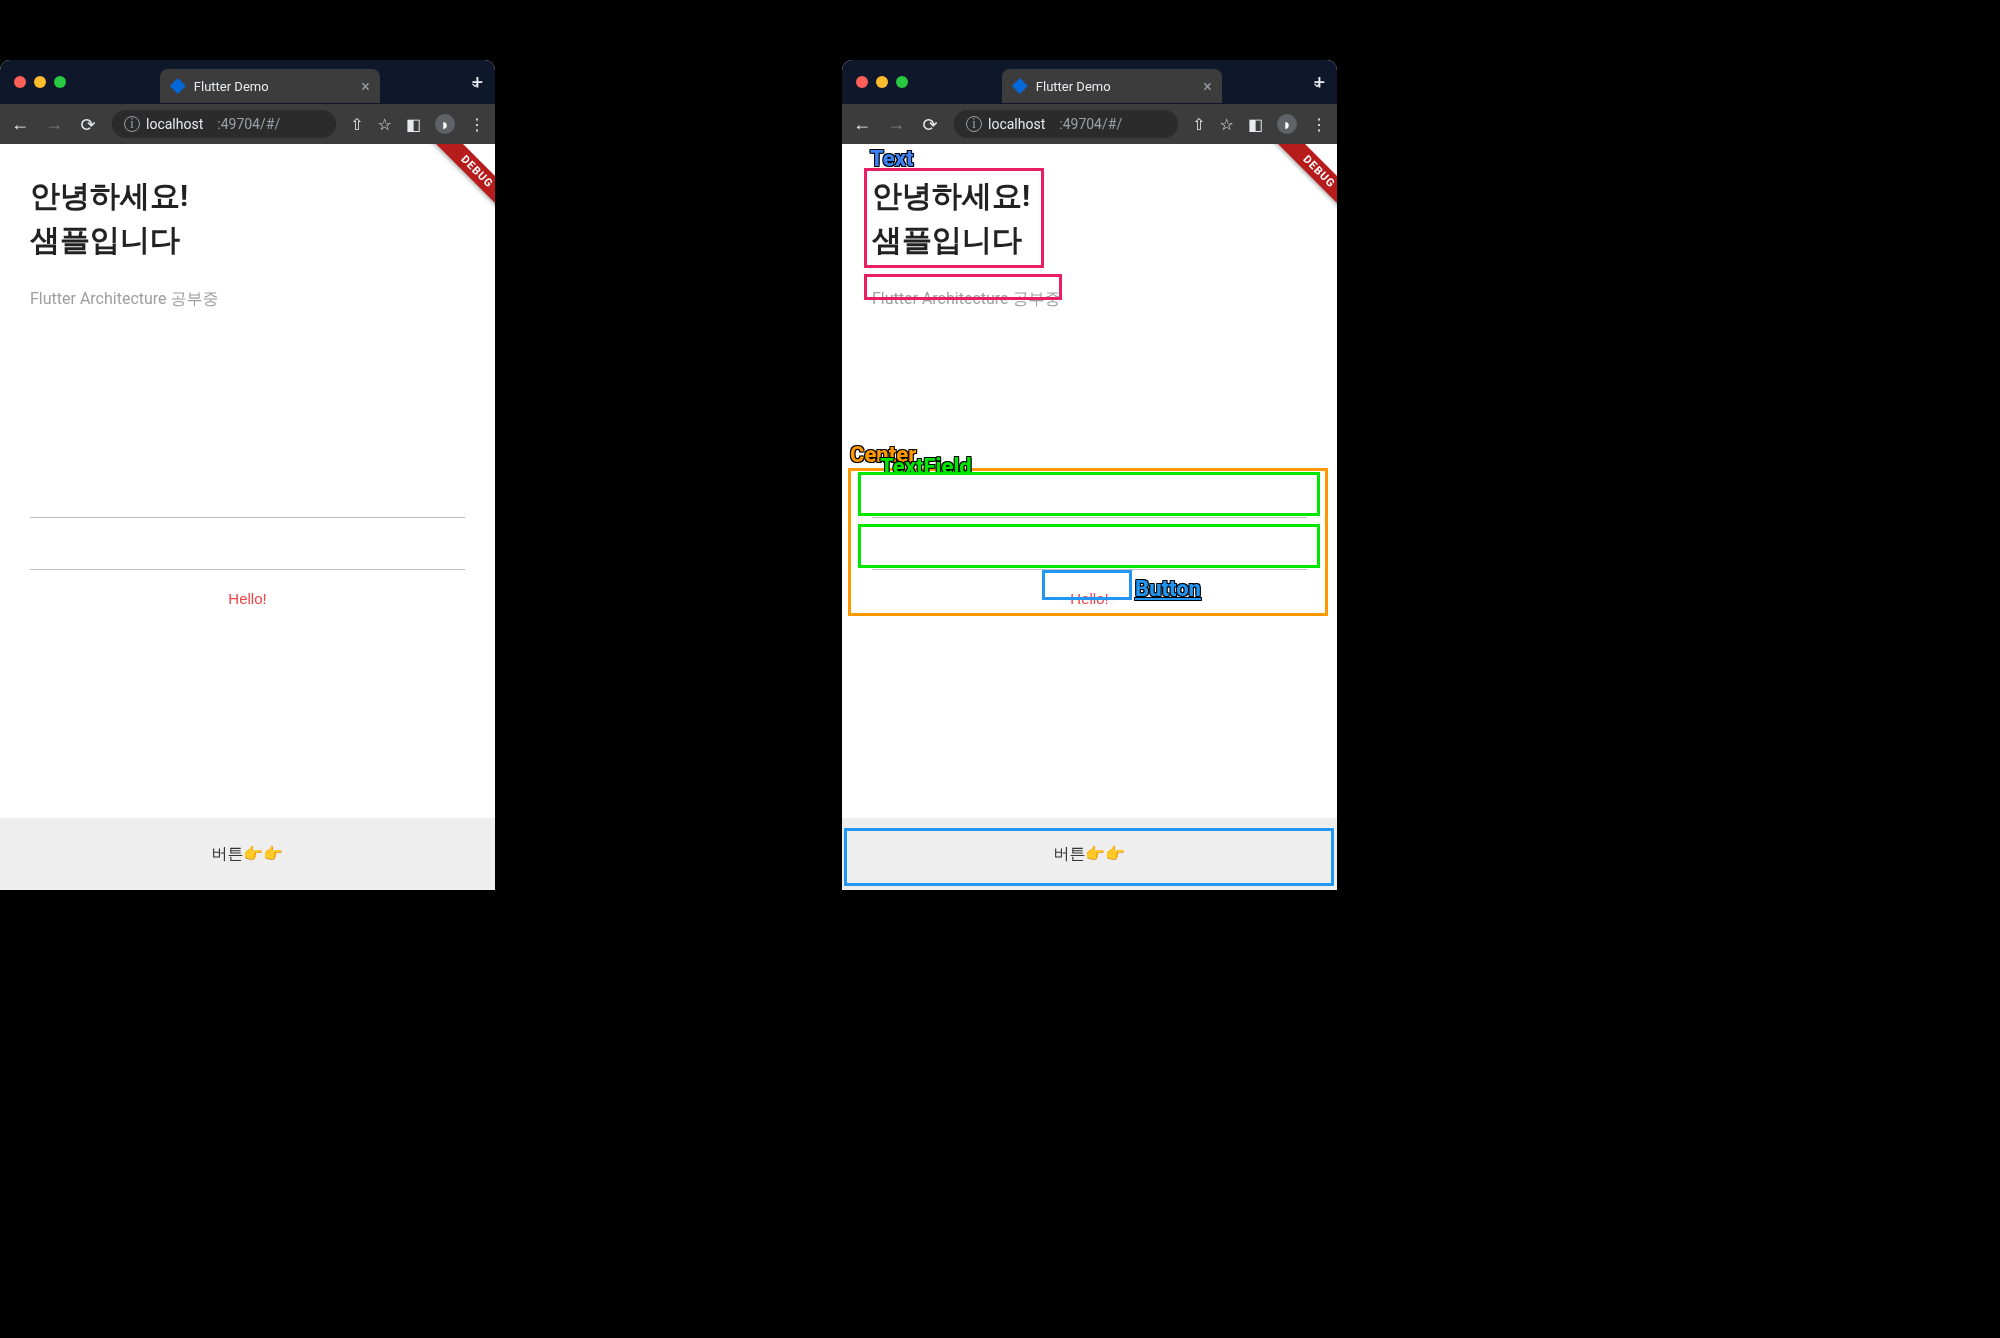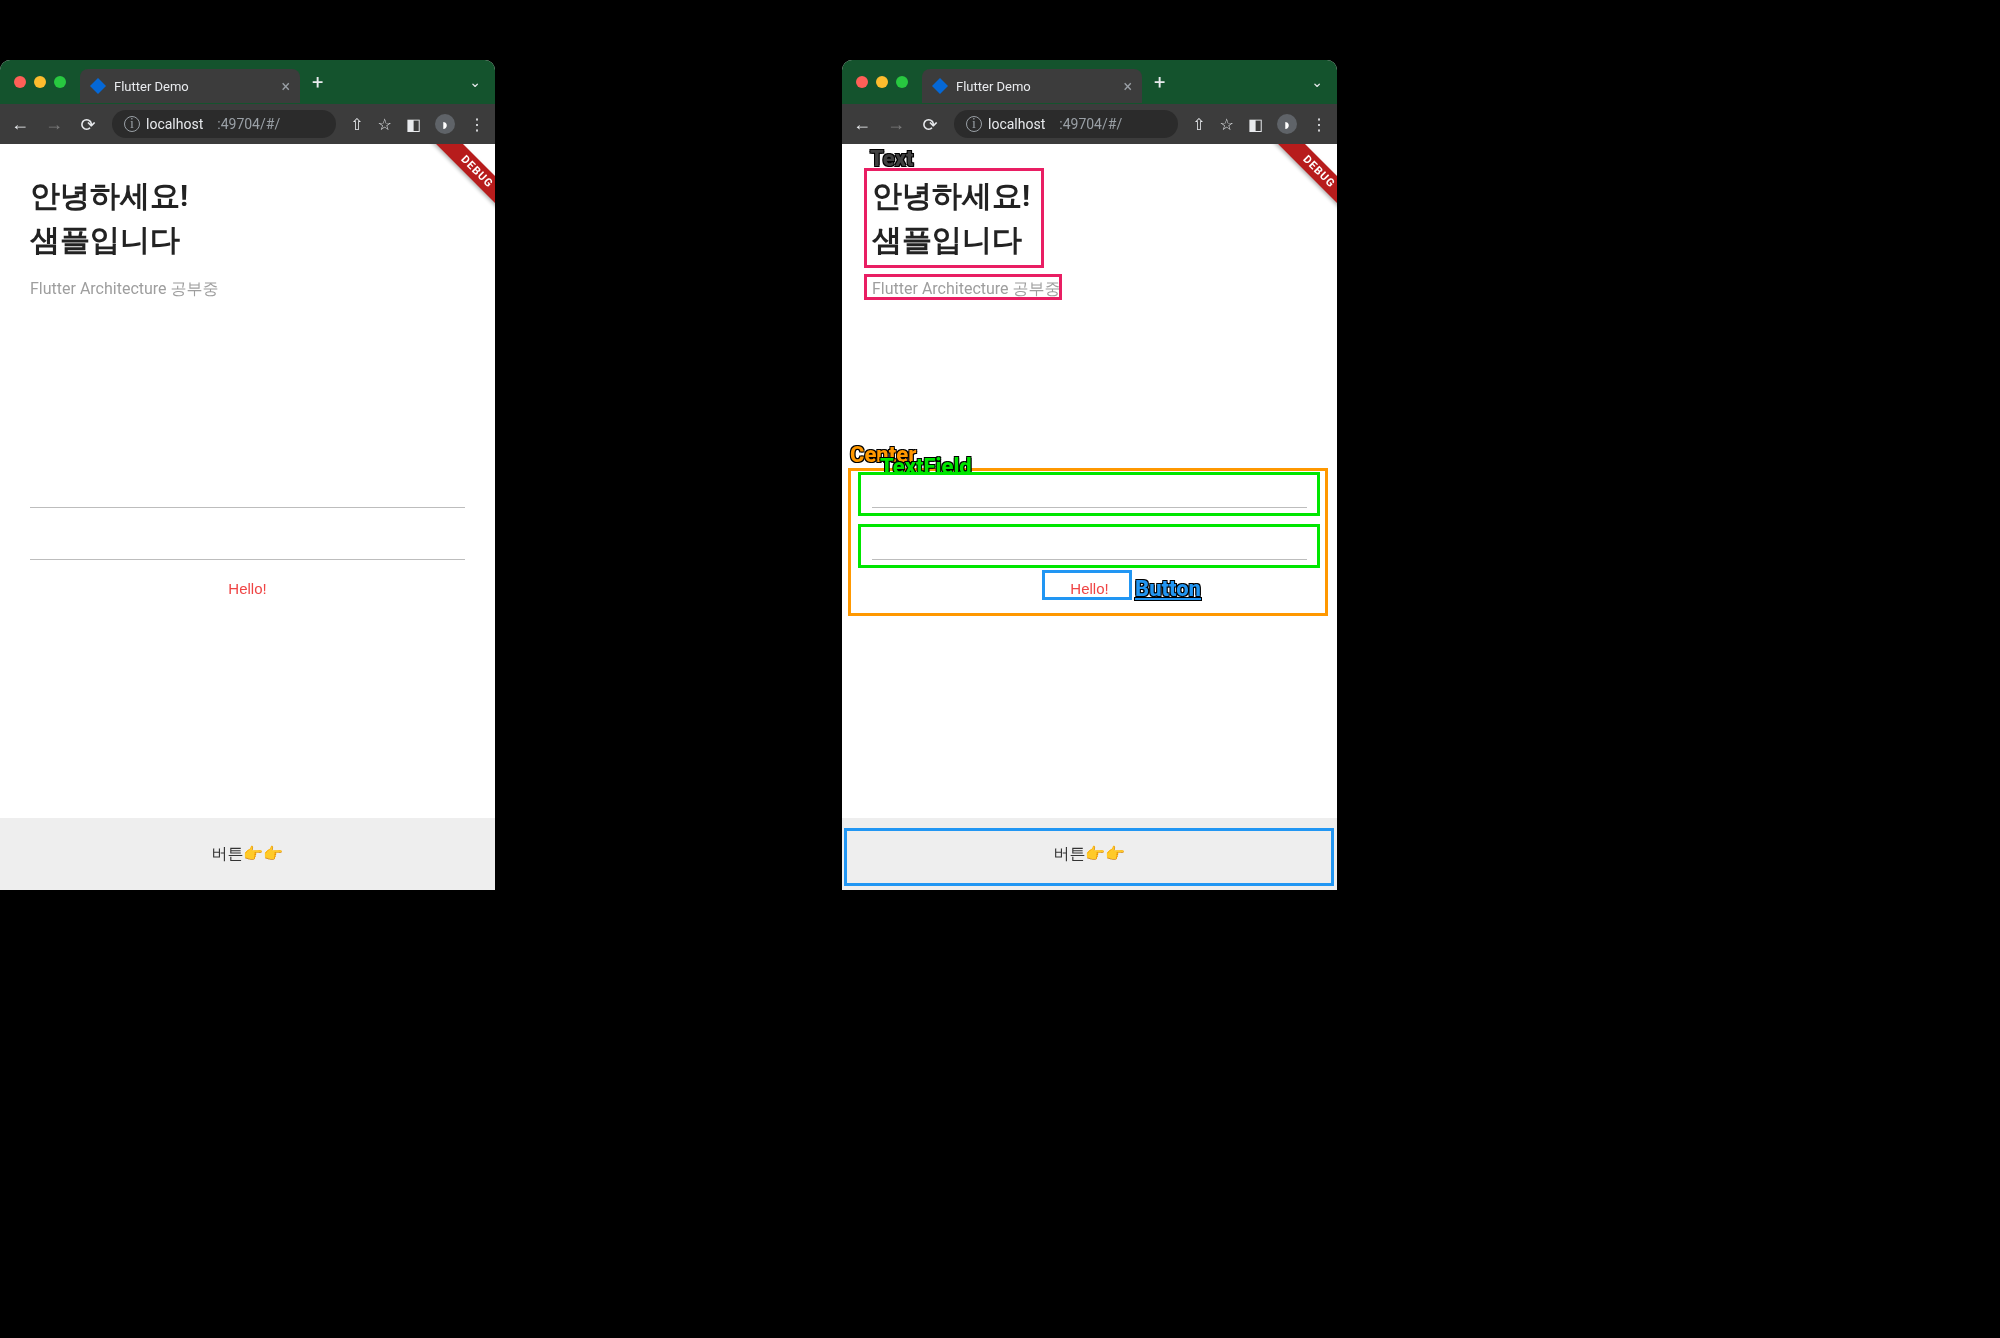--- a/index.html
+++ b/index.html
@@ -21,25 +21,26 @@
     box-shadow: 0 0 20px rgba(0,0,0,.5);
     display: flex;
     flex-direction: column;
   }
   .window.left { left: 0; top: 60px; height: 830px; }
   .window.right { left: 842px; top: 60px; height: 830px; }
 
   
   .tabbar {
     height: 44px;
-    background: #14532d;
+    background: #0f172a;
     display: flex;
     align-items: center;
     border-radius: 10px 10px 0 0;
     position: relative;
+    justify-content: space-between;
   }
   .traffic {
     display: flex;
     gap: 8px;
     padding: 0 14px;
   }
   .tdot { width: 12px; height: 12px; border-radius: 50%; }
   .tdot.red { background: #ff5f57; }
   .tdot.yellow { background: #febc2e; }
   .tdot.green { background: #28c840; }
@@ -133,21 +134,21 @@
 
   .headline {
     font-size: 30px;
     font-weight: 700;
     color: #222;
     line-height: 1.45;
   }
   .subtext {
     font-size: 16px;
     color: #9e9e9e;
-    margin-top: 10px;
+    margin-top: 20px;
   }
 
   .center-block {
     margin-top: 160px;
     display: flex;
     flex-direction: column;
     align-items: center;
   }
   .tf {
     width: 100%;
@@ -188,21 +189,21 @@
   .anno-label {
     position: absolute;
     font-weight: 800;
     font-size: 22px;
     pointer-events: none;
     text-shadow: -1px -1px 0 #000, 1px -1px 0 #000, -1px 1px 0 #000, 1px 1px 0 #000;
   }
 
   .box-text1 { border-color: #e91e63; }
   .box-text2 { border-color: #e91e63; }
-  .lbl-text  { color: #404040; }
+  .lbl-text  { color: #3b82f6; }
 
   .box-center { border-color: #ff9800; }
   .lbl-center { color: #ff9800; }
 
   .box-tf { border-color: #00e600; }
   .lbl-tf { color: #00e600; }
 
   .box-btn-small { border-color: #2196f3; }
   .box-btn-big   { border-color: #2196f3; }
   .lbl-btn { color: #2196f3; }

